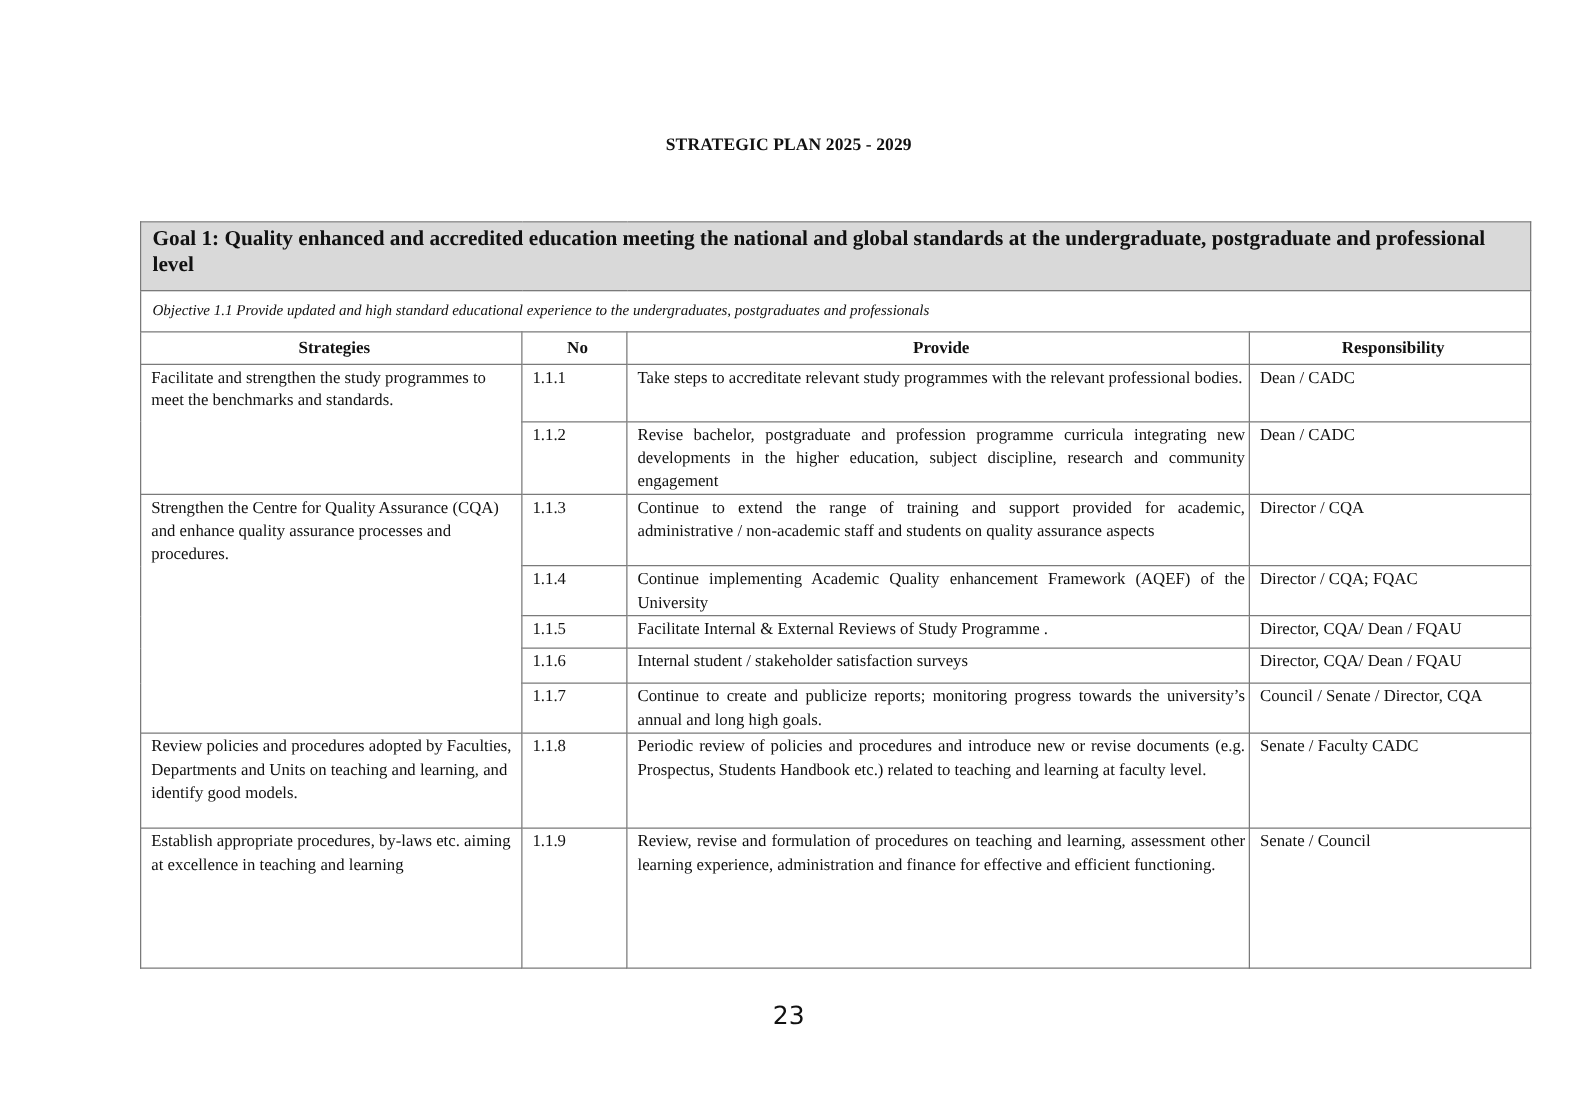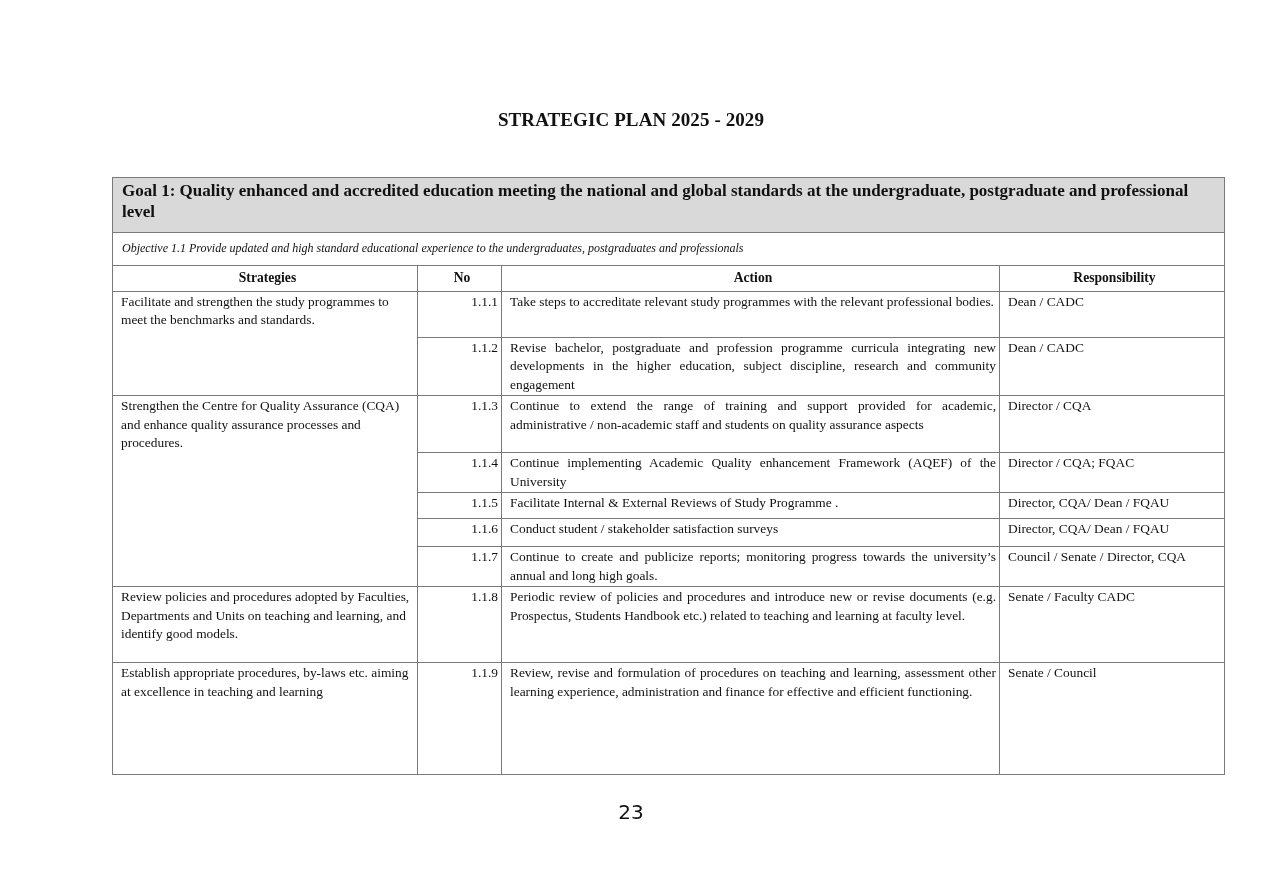--- a/index.html
+++ b/index.html
@@ -2,21 +2,21 @@
 <html><head>
 <meta charset="utf-8">
 <style>
   html, body { margin: 0; padding: 0; background: #ffffff; }
   body {
     width: 1262px; height: 893px; position: relative; overflow: hidden;
     font-family: "DejaVu Serif", "Liberation Serif", serif; color: #111;
   }
   .doc-title {
     position: absolute; left: 0; width: 1262px; top: 109px;
-    text-align: center; font-weight: bold; font-size: 19px;
+    text-align: center; font-weight: bold; font-size: 14px;
     font-family: "Liberation Serif", "DejaVu Serif", serif; letter-spacing: 0.1px;
   }
   table.plan {
     position: absolute; left: 112px; top: 177px; width: 1112px;
     border-collapse: collapse; table-layout: fixed;
     font-size: 13.4px; line-height: 18.5px;
     font-family: "Liberation Serif", "DejaVu Serif", serif;
     border-radius: 21px;
   }
   table.plan td, table.plan th {
@@ -25,21 +25,21 @@
   .goal-cell {
     background: #d9d9d9; font-weight: bold; font-size: 17px; line-height: 21px;
     padding: 2px 9px 3px 9px !important; height: 49px; vertical-align: top;
   }
   .obj-cell {
     font-style: italic; font-size: 12px; line-height: 21px;
     padding: 5px 9px 6px 9px !important;
   }
   th { font-weight: bold; text-align: center; font-size: 13.6px; padding-top: 3px !important; padding-bottom: 3px !important; }
   td.action { text-align: justify; }
-  td.no { padding-left: 7px; text-align: right; }
+  td.no { padding-left: 7px; }
   .page-number {
     position: absolute; left: 0; width: 1262px; top: 800px;
     text-align: center; font-size: 20px;
     font-family: "DejaVu Sans", "Liberation Sans", sans-serif;
   }
 </style>
 </head>
 <body>
 
 <div class="doc-title">STRATEGIC PLAN 2025 - 2029</div>
@@ -54,21 +54,21 @@
   <tbody>
     <tr>
       <td colspan="4" class="goal-cell">Goal 1: Quality enhanced and accredited education meeting the national and global standards at the undergraduate, postgraduate and professional level</td>
     </tr>
     <tr>
       <td colspan="4" class="obj-cell">Objective 1.1 Provide updated and high standard educational experience to the undergraduates, postgraduates and professionals</td>
     </tr>
     <tr>
       <th>Strategies</th>
       <th>No</th>
-      <th>Action</th>
+      <th>Provide</th>
       <th>Responsibility</th>
     </tr>
 
     <tr style="height:46px">
       <td rowspan="2">Facilitate and strengthen the study programmes to meet the benchmarks and standards.</td>
       <td class="no">1.1.1</td>
       <td class="action">Take steps to accreditate relevant study programmes with the relevant professional bodies.</td>
       <td>Dean / CADC</td>
     </tr>
     <tr style="height:57px">
@@ -88,21 +88,21 @@
       <td class="action">Continue implementing Academic Quality enhancement Framework (AQEF) of the University</td>
       <td>Director / CQA; FQAC</td>
     </tr>
     <tr style="height:26px">
       <td class="no">1.1.5</td>
       <td class="action">Facilitate Internal &amp; External Reviews of Study Programme .</td>
       <td>Director, CQA/ Dean / FQAU</td>
     </tr>
     <tr style="height:28px">
       <td class="no">1.1.6</td>
-      <td class="action">Conduct student / stakeholder satisfaction surveys</td>
+      <td class="action">Internal student / stakeholder satisfaction surveys</td>
       <td>Director, CQA/ Dean / FQAU</td>
     </tr>
     <tr style="height:40px">
       <td class="no">1.1.7</td>
       <td class="action">Continue to create and publicize reports; monitoring progress towards the university’s annual and long high goals.</td>
       <td>Council / Senate / Director, CQA</td>
     </tr>
 
     <tr style="height:76px">
       <td>Review policies and procedures adopted by Faculties, Departments and Units on teaching and learning, and identify good models.</td>

